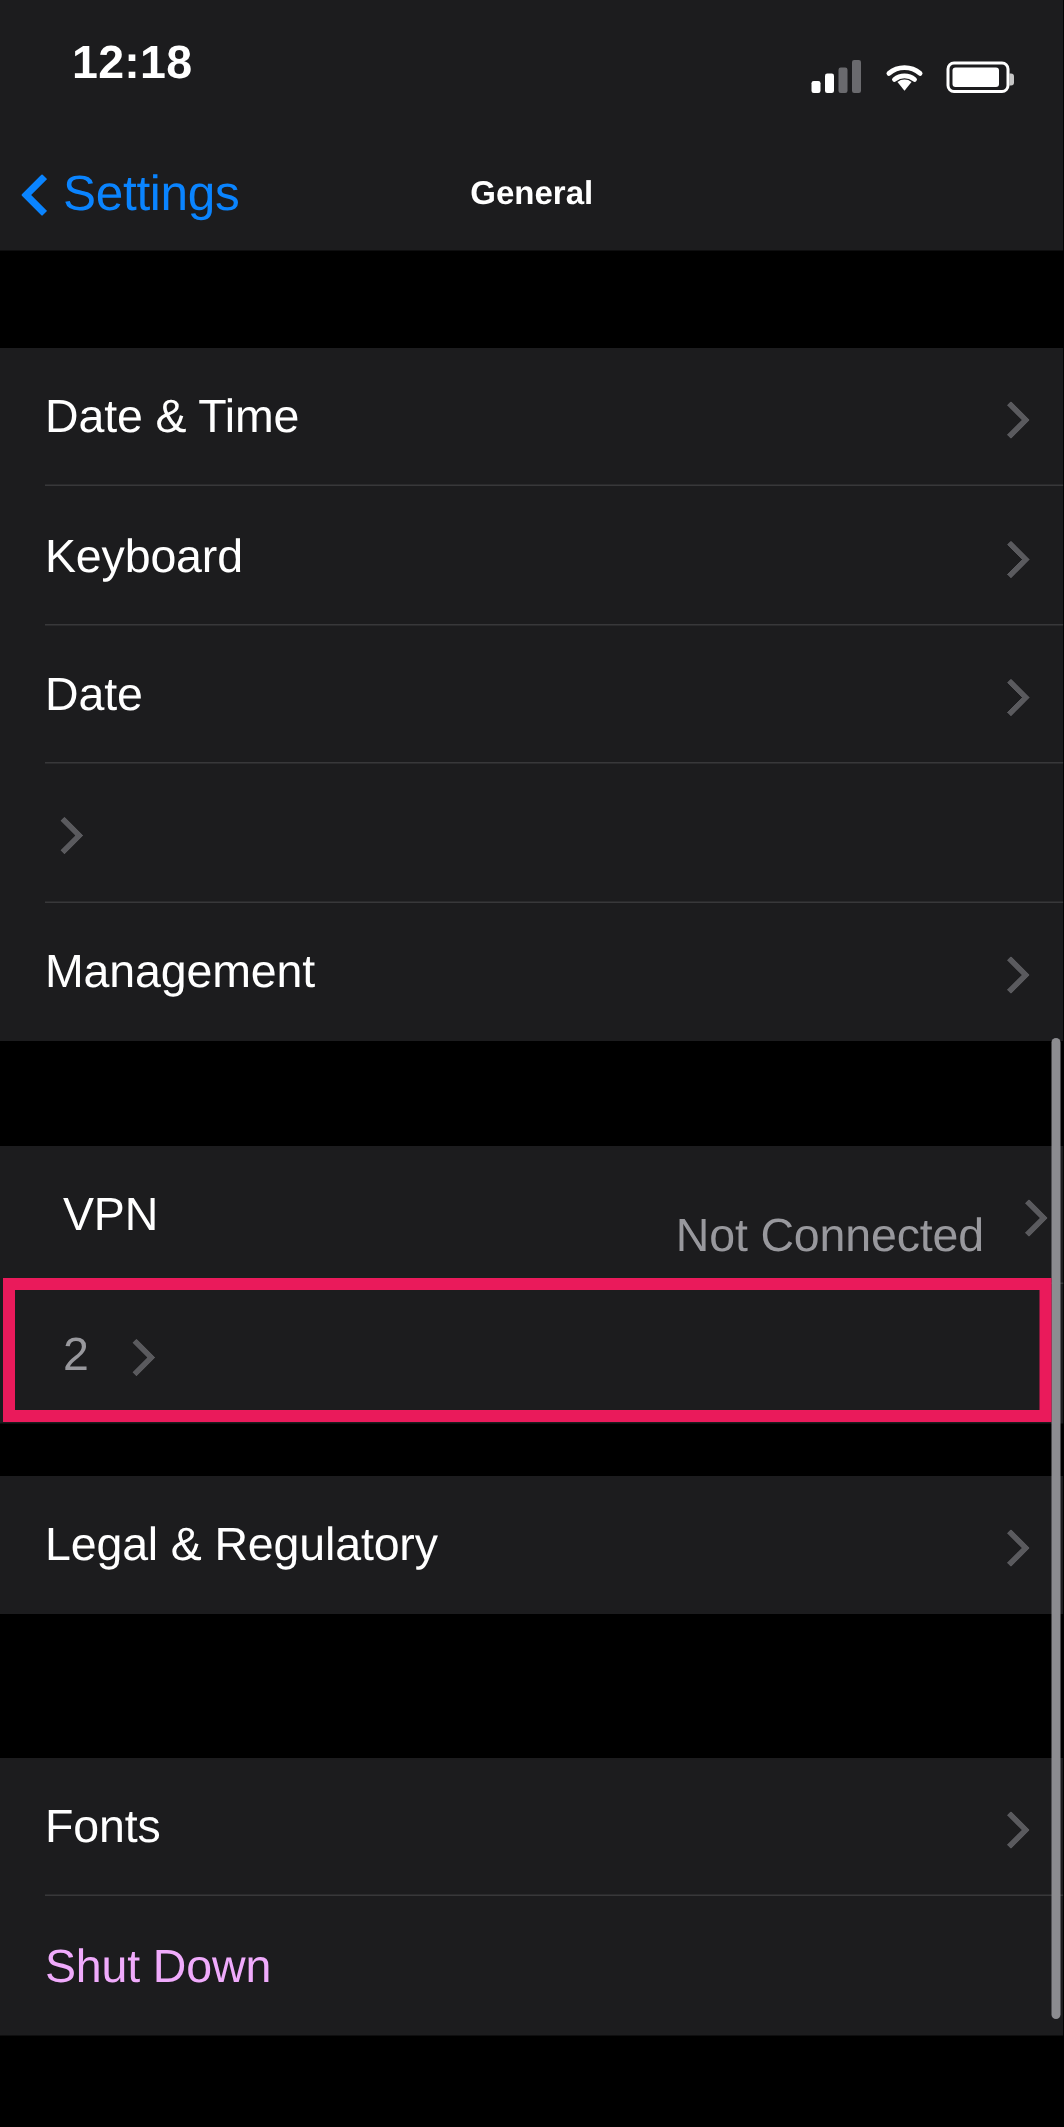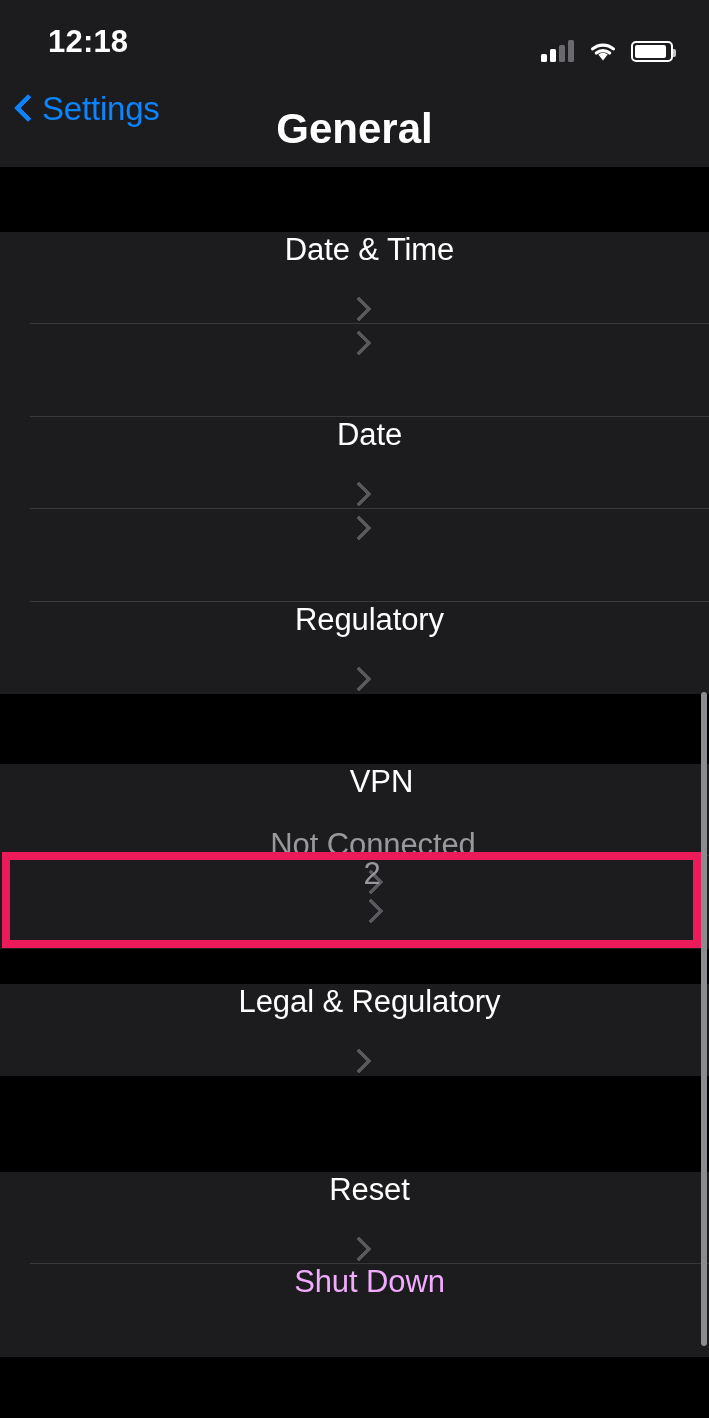--- a/index.html
+++ b/index.html
@@ -93,20 +93,21 @@
   #nav-bar {
     position: absolute;
     left: 0; top: 90px;
     width: 709px; height: 77px;
     background: #1c1c1e;
   }
   #back-button {
     position: absolute;
     left: 14px; top: 0; height: 77px;
     display: flex;
+    align-items: center;
     cursor: pointer;
   }
   .chevron-left {
     width: 22px; height: 34px;
     position: relative;
     margin-right: 6px;
   }
   .chevron-left::before {
     content: "";
     position: absolute;
@@ -122,41 +123,40 @@
     color: #0a84ff;
     letter-spacing: -0.2px;
   }
   #nav-title {
     position: absolute;
     left: 0; top: 0;
     width: 709px; height: 77px;
     display: flex;
     align-items: center;
     justify-content: center;
-    font-size: 42px;
+    font-size: 22px;
     font-weight: bold;
     color: #ffffff;
   }
 
   
   .group {
     position: absolute;
     left: 0;
     width: 709px;
     background: #1c1c1e;
   }
   .row {
     position: relative;
     height: 92.4px;
     display: flex;
     align-items: center;
     padding: 0 0 0 30px;
     box-sizing: border-box;
     cursor: pointer;
-    flex-direction: column;
   }
   .row .sep {
     position: absolute;
     left: 30px; right: 0; bottom: 0;
     height: 1px;
     background: #38383a;
   }
   .row:last-child .sep { display: none; }
   .row-label {
     font-size: 31px;
@@ -262,34 +262,35 @@
   </div>
 
   <div id="groups-container">
       <div class="group" style="top: 232px; height: 462px;">
         <div class="row">
           <div class="row-label">Date &amp; Time</div>
           <div class="chev"></div>
           <div class="sep"></div>
         </div>
         <div class="row">
+          <div class="row-label">Keyboard</div>
           <div class="chev"></div>
           <div class="sep"></div>
         </div>
         <div class="row">
           <div class="row-label">Date</div>
           <div class="chev"></div>
           <div class="sep"></div>
         </div>
         <div class="row">
           <div class="chev"></div>
           <div class="sep"></div>
         </div>
         <div class="row">
-          <div class="row-label">Regulatory</div>
+          <div class="row-label">Management</div>
           <div class="chev"></div>
         </div>
       </div>
       <div class="group" style="top: 764px; height: 184.8px; padding-left: 12px;">
         <div class="row">
           <div class="row-label">VPN</div>
           <div class="row-value">Not Connected</div>
           <div class="chev"></div>
           <div class="sep"></div>
         </div>
@@ -299,21 +300,21 @@
         </div>
       </div>
       <div class="group" style="top: 984px; height: 92.4px;">
         <div class="row">
           <div class="row-label">Legal &amp; Regulatory</div>
           <div class="chev"></div>
         </div>
       </div>
       <div class="group" style="top: 1172px; height: 184.8px;">
         <div class="row">
-          <div class="row-label">Reset</div>
+          <div class="row-label">Fonts</div>
           <div class="chev"></div>
           <div class="sep"></div>
         </div>
         <div class="row">
           <div class="row-label accent">Shut Down</div>
           <div class="chev spacer"></div>
         </div>
       </div>
     </div>
 

